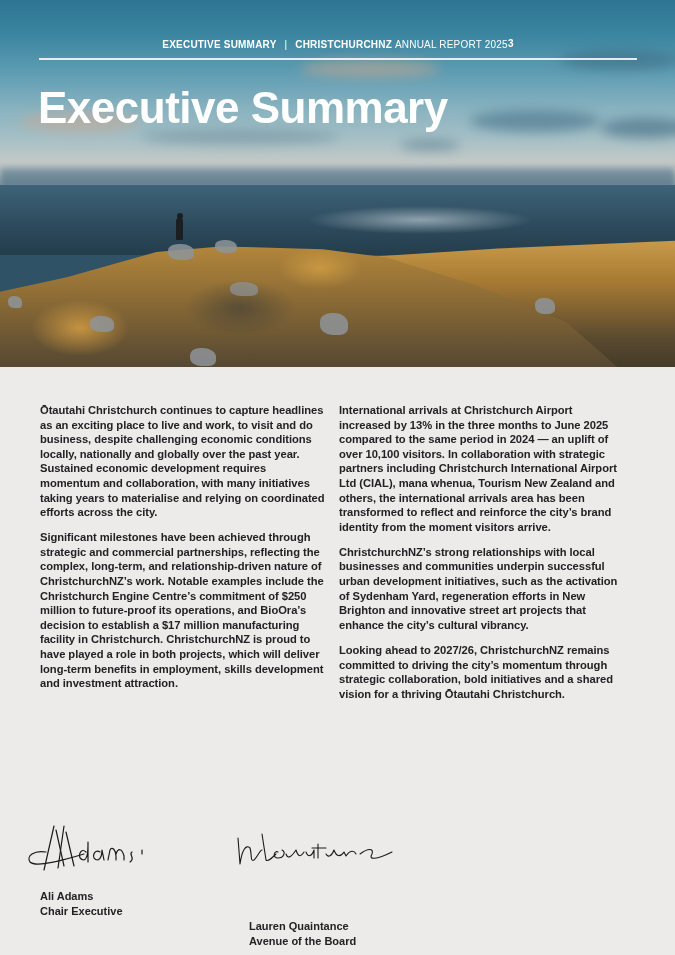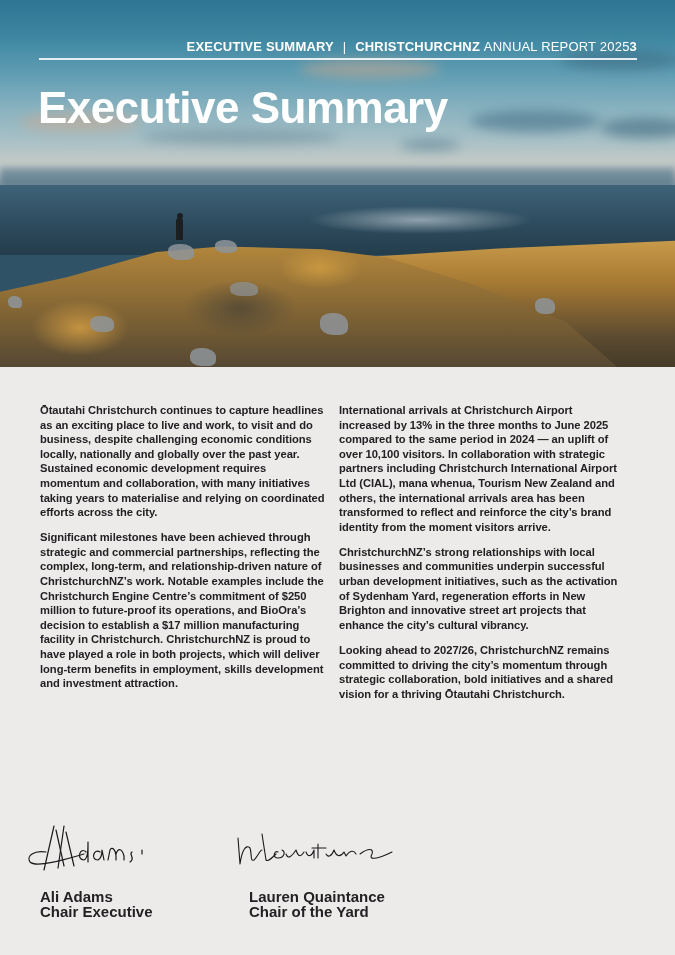--- a/index.html
+++ b/index.html
@@ -41,22 +41,22 @@
       radial-gradient(ellipse 80px 40px at 250px 70px, rgba(60,60,55,0.6), transparent 70%),
       linear-gradient(180deg, #b88a3c 0%, #8a6a35 45%, #4c4232 100%);
     clip-path: polygon(0 40%, 12% 28%, 26% 10%, 36% 6%, 52% 8%, 62% 14%, 76% 34%, 90% 60%, 100% 100%, 0 100%);
   }
   .rock { position: absolute; background: #8e949a; border-radius: 40% 50% 30% 45%; opacity: 0.85; }
   .hiker { position: absolute; left: 176px; top: 218px; width: 7px; height: 22px; background: #1c1f22; border-radius: 3px 3px 1px 1px; }
   .hiker-head { position: absolute; left: 177px; top: 213px; width: 6px; height: 6px; background: #1c1f22; border-radius: 50%; }
 
   .running-head {
     position: absolute; left: 39px; top: 38px; width: 598px;
-    font-size: 13px; letter-spacing: 0.2px; color: #ffffff;
-    display: flex; justify-content: flex-end; align-items: center;
+    font-size: 10px; letter-spacing: 0.2px; color: #ffffff;
+    display: flex; justify-content: center; align-items: center;
   }
   .running-head .rh-left span { vertical-align: middle; }
   .rh-bold { font-weight: 700; }
   .rh-sep { margin: 0 5px; font-weight: 400; }
   .rh-rule { position: absolute; left: 39px; top: 58px; width: 598px; height: 1.5px; background: rgba(255,255,255,0.85); }
   .page-title {
     position: absolute; left: 38px; top: 86px;
     font-size: 44px; font-weight: 700; color: #ffffff; letter-spacing: -0.5px;
     line-height: 1;
   }
@@ -65,23 +65,23 @@
   .col { width: 285px; }
   .col p {
     font-size: 11.2px; line-height: 14.6px; font-weight: 700; color: #222224;
     margin-bottom: 10.5px; letter-spacing: -0.05px;
   }
 
   .sig-block { position: absolute; top: 820px; }
   .sig-left { left: 24px; }
   .sig-right { left: 232px; }
   .sig-svg { display: block; }
-  .sig-name, .sig-role { font-size: 15px; line-height: 15px; font-weight: 700; color: #222224; }
+  .sig-name, .sig-role { font-size: 11px; line-height: 15px; font-weight: 700; color: #222224; }
   .sig-text-left { position: absolute; left: 40px; top: 889px; }
-  .sig-text-right { position: absolute; left: 249px; top: 889px; }
+  .sig-text-right { position: absolute; left: 249px; top: 919px; }
 </style>
 </head>
 <body>
 
 <div class="hero">
   <div class="cloud" style="left:300px;top:60px;width:140px;height:18px;background:#c9a88f;"></div>
   <div class="cloud" style="left:20px;top:112px;width:120px;height:20px;background:#caa891;"></div>
   <div class="cloud" style="left:470px;top:110px;width:130px;height:22px;background:#3e6b84;"></div>
   <div class="cloud" style="left:600px;top:118px;width:90px;height:20px;background:#37627a;"></div>
   <div class="cloud" style="left:560px;top:50px;width:120px;height:20px;background:#3b6a82;"></div>
@@ -148,14 +148,14 @@
     <path d="M128 34 C136 28 142 28 140 34 C136 40 144 40 160 32"></path>
   </svg>
 </div>
 
 <div class="sig-text-left">
   <div class="sig-name">Ali Adams</div>
   <div class="sig-role">Chair Executive</div>
 </div>
 <div class="sig-text-right">
   <div class="sig-name">Lauren Quaintance</div>
-  <div class="sig-role">Chair of the Yard</div>
+  <div class="sig-role">Avenue of the Board</div>
 </div>
 
 </body></html>

